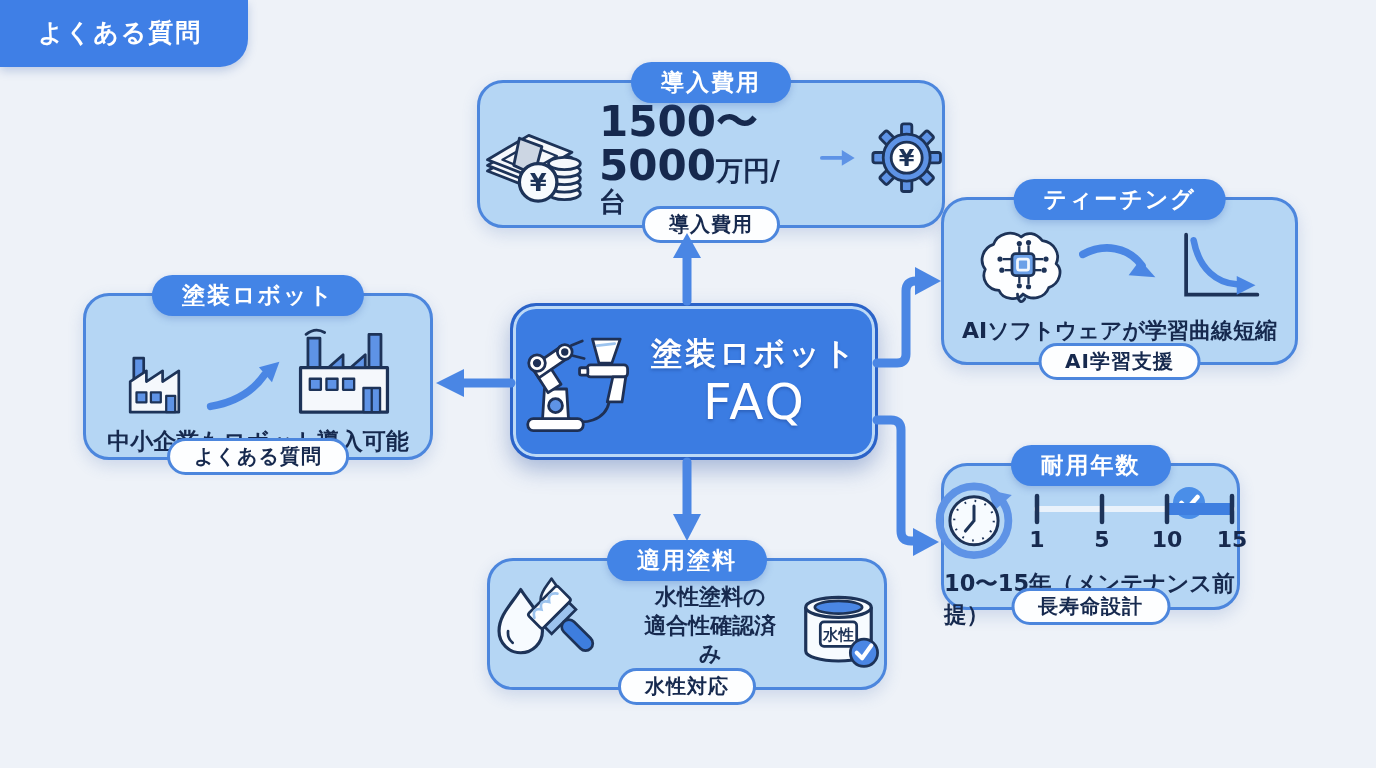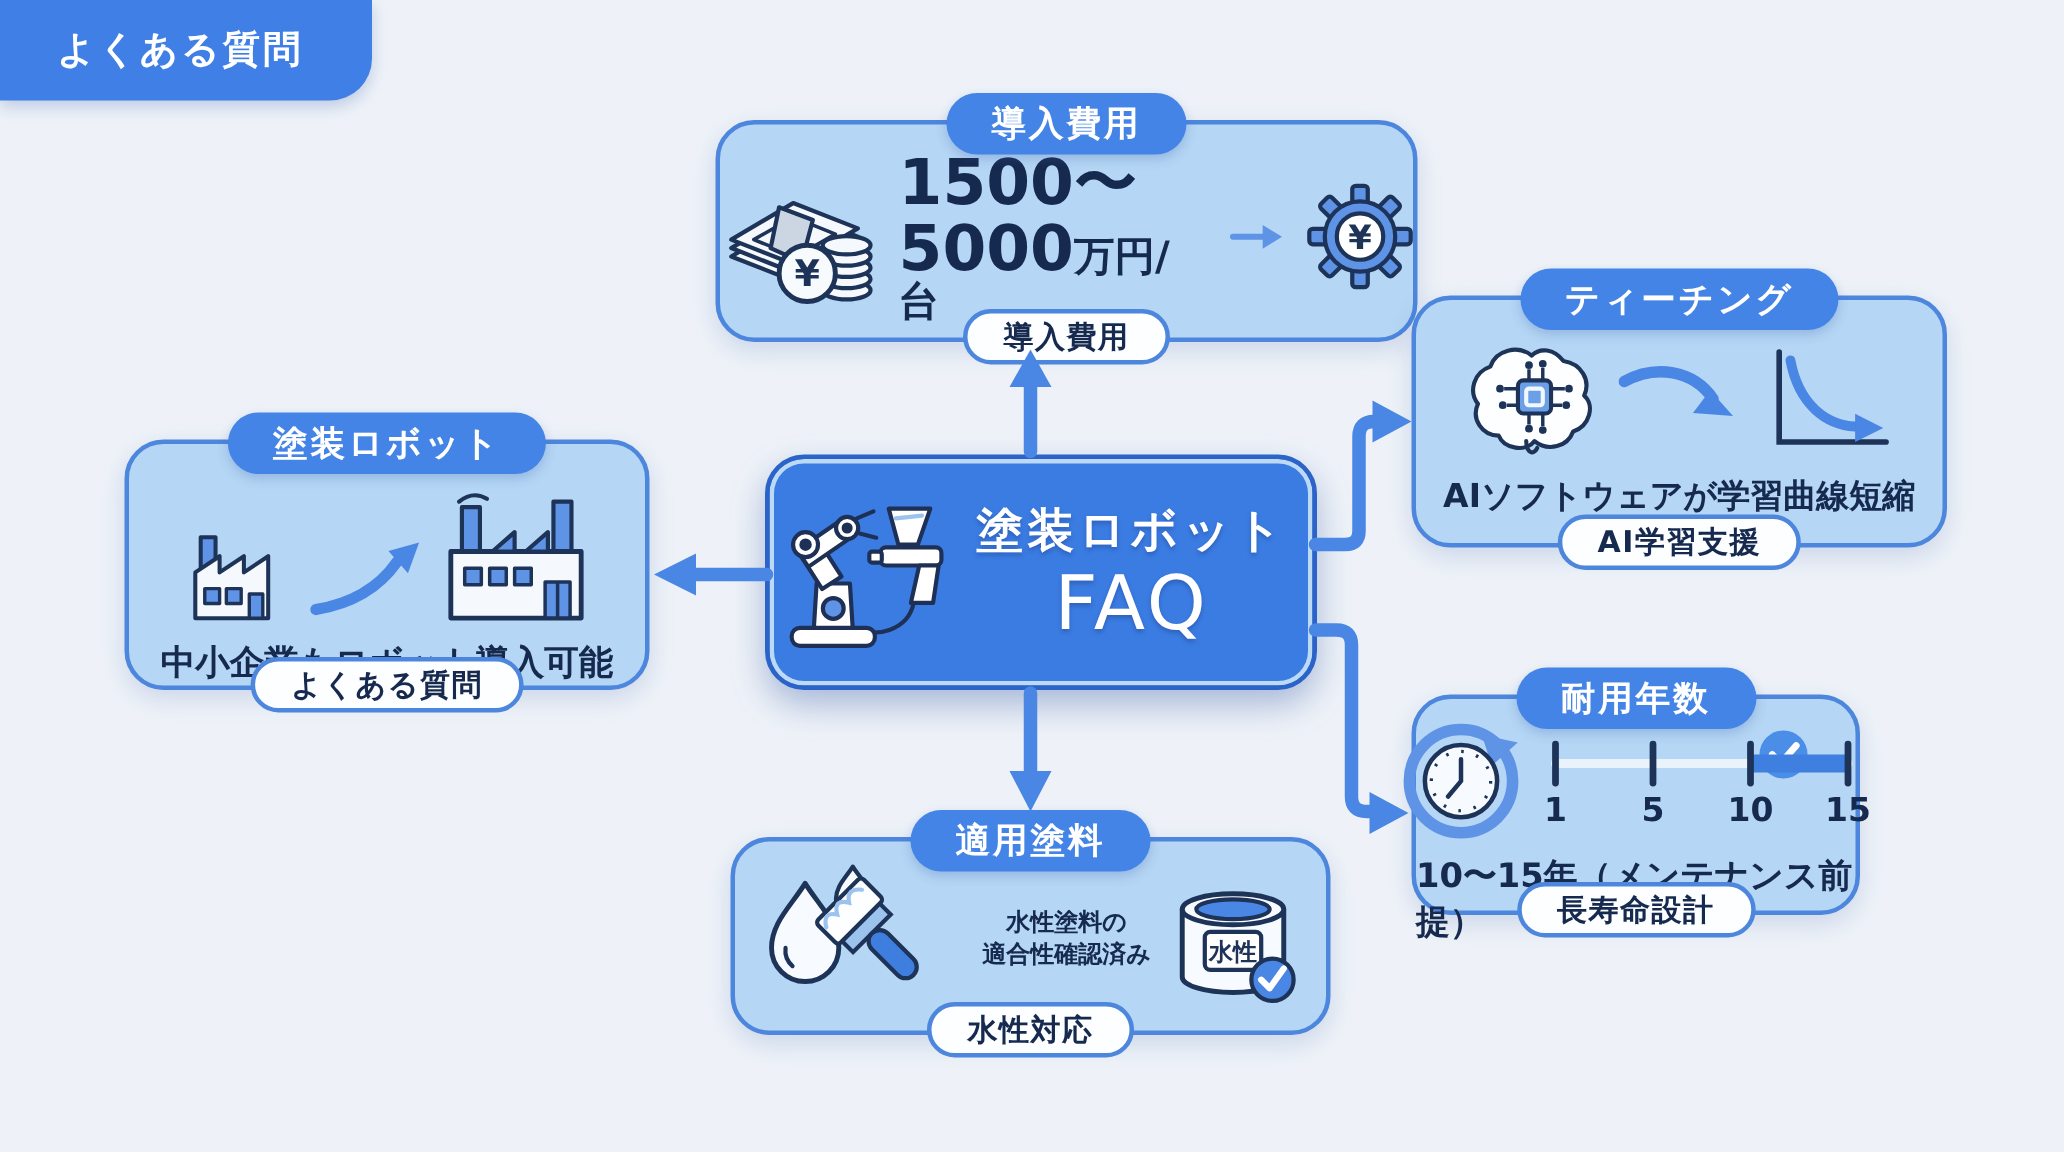--- a/index.html
+++ b/index.html
@@ -65,21 +65,21 @@
     box-shadow:inset 0 0 0 3px #bcd9f6, 0 10px 22px rgba(40,80,160,.35);
   }
   #card-center .card-content{align-items:center;justify-content:flex-start;gap:16px;}
   .center-text{display:flex;flex-direction:column;align-items:center;color:#fff;
     text-shadow:0 2px 3px rgba(20,50,120,.35);}
   .center-text .t1{font-size:31px;font-weight:bold;letter-spacing:3px;}
   .center-text .t2{font-size:50px;font-weight:normal;letter-spacing:2px;line-height:1.1;}
 
   
   #card-paint .card-content{align-items:center;justify-content:center;gap:8px;padding-top:4px;}
-  #card-paint .line2{font-size:16px;line-height:1.3;text-align:center;}
+  #card-paint .line2{font-size:22px;line-height:1.3;text-align:center;}
 
   
   #card-lifespan .card-content{flex-direction:column;align-items:center;padding-top:10px;}
   #card-lifespan .icon-row{display:flex;align-items:center;gap:4px;}
   #card-lifespan .line{font-size:22.5px;margin-top:6px;}
   .corner-check{position:absolute;top:19px;right:30px;}
 </style>
 </head>
 <body>
 

